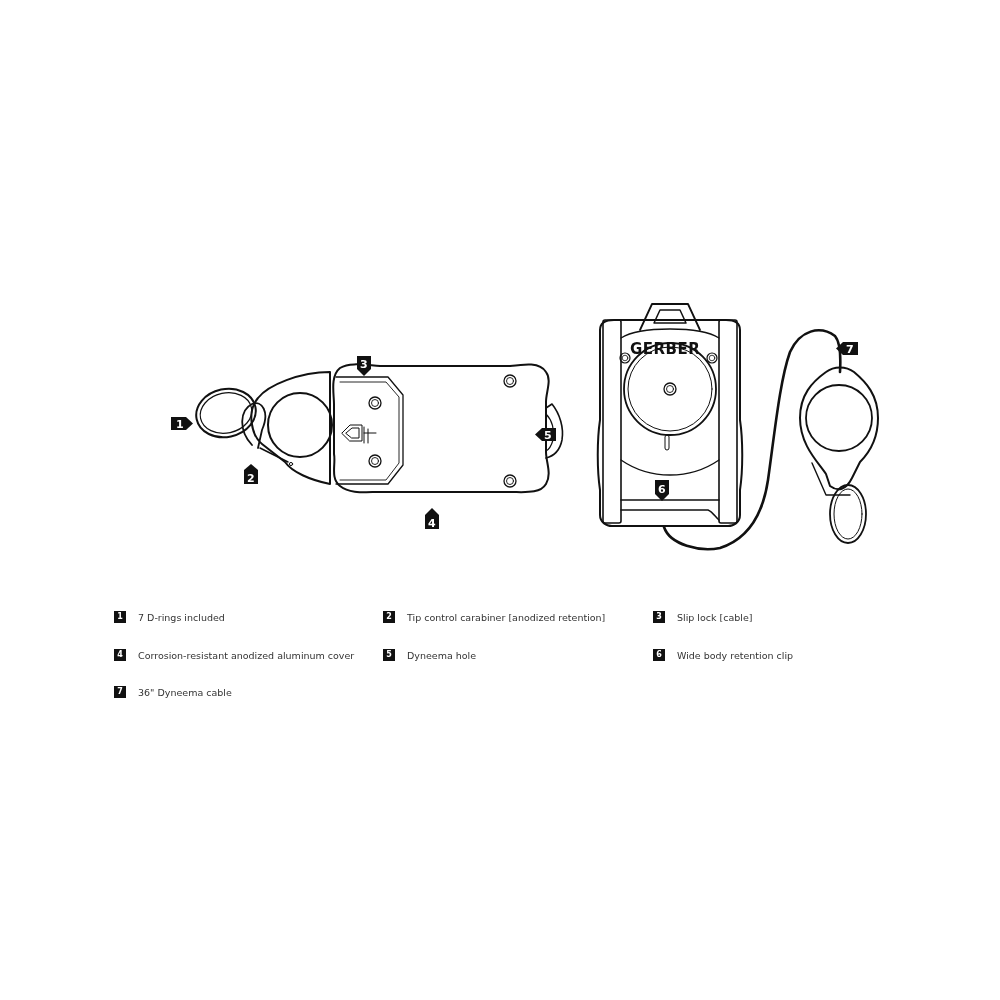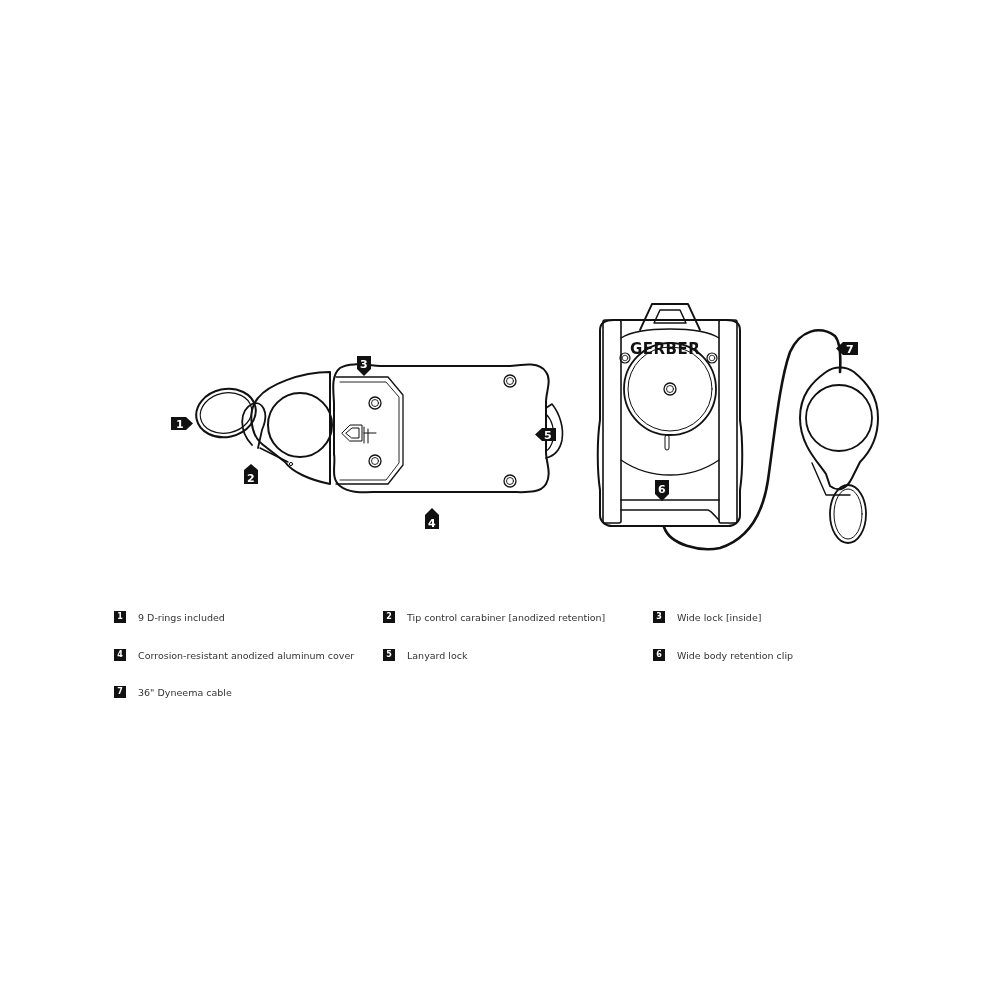--- a/index.html
+++ b/index.html
@@ -133,37 +133,37 @@
     <g>
       <path d="M836 348.5 L 843 342 L 858 342 L 858 355 L 843 355 Z" fill="#111"></path>
       <text class="callout-text" x="846" y="353">7</text>
     </g>
   </svg>
 </div>
 
 <div id="legend">
   <div class="legend-item" style="left:114px; top:611px;">
     <span class="legend-badge">1</span>
-    <span class="legend-label">9 D-rings included</span>
+    <span class="legend-label">7 D-rings included</span>
   </div>
   <div class="legend-item" style="left:383px; top:611px;">
     <span class="legend-badge">2</span>
     <span class="legend-label">Tip control carabiner [anodized retention]</span>
   </div>
   <div class="legend-item" style="left:653px; top:611px;">
     <span class="legend-badge">3</span>
-    <span class="legend-label">Wide lock [inside]</span>
+    <span class="legend-label">Slip lock [cable]</span>
   </div>
   <div class="legend-item" style="left:114px; top:649px;">
     <span class="legend-badge">4</span>
     <span class="legend-label">Corrosion-resistant anodized aluminum cover</span>
   </div>
   <div class="legend-item" style="left:383px; top:649px;">
     <span class="legend-badge">5</span>
-    <span class="legend-label">Lanyard lock</span>
+    <span class="legend-label">Dyneema hole</span>
   </div>
   <div class="legend-item" style="left:653px; top:649px;">
     <span class="legend-badge">6</span>
     <span class="legend-label">Wide body retention clip</span>
   </div>
   <div class="legend-item" style="left:114px; top:686px;">
     <span class="legend-badge">7</span>
     <span class="legend-label">36" Dyneema cable</span>
   </div>
 </div>

